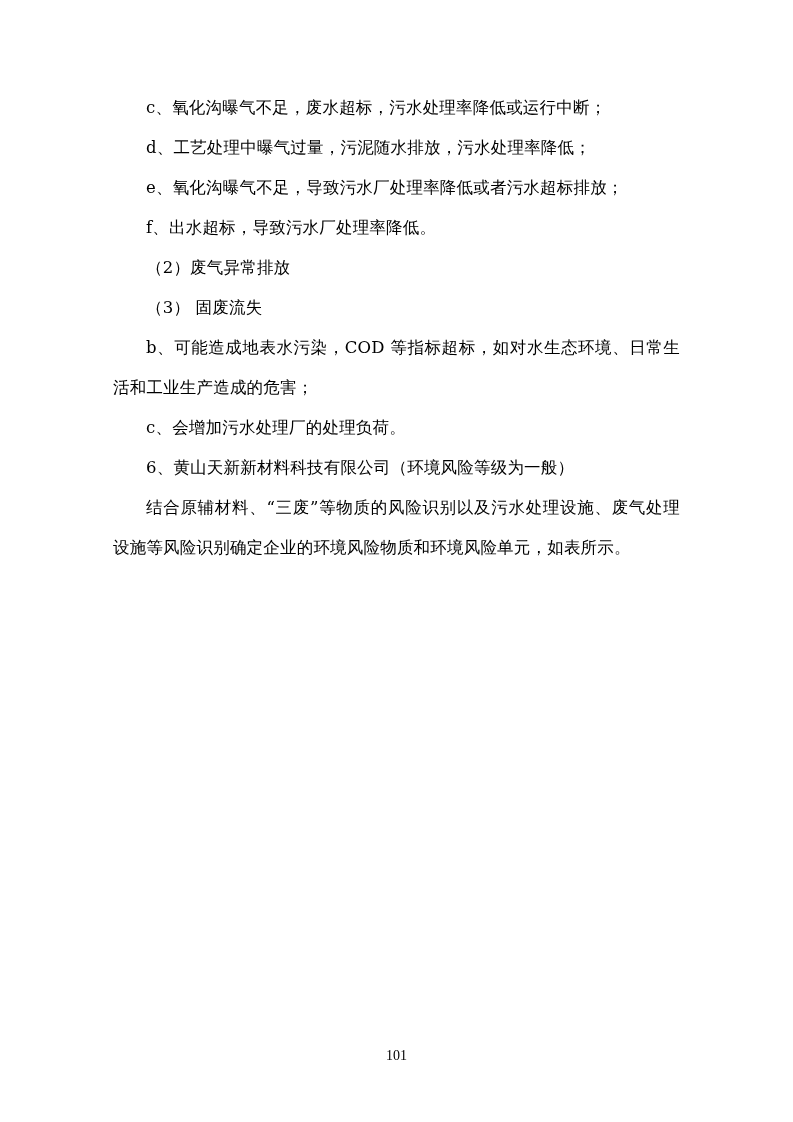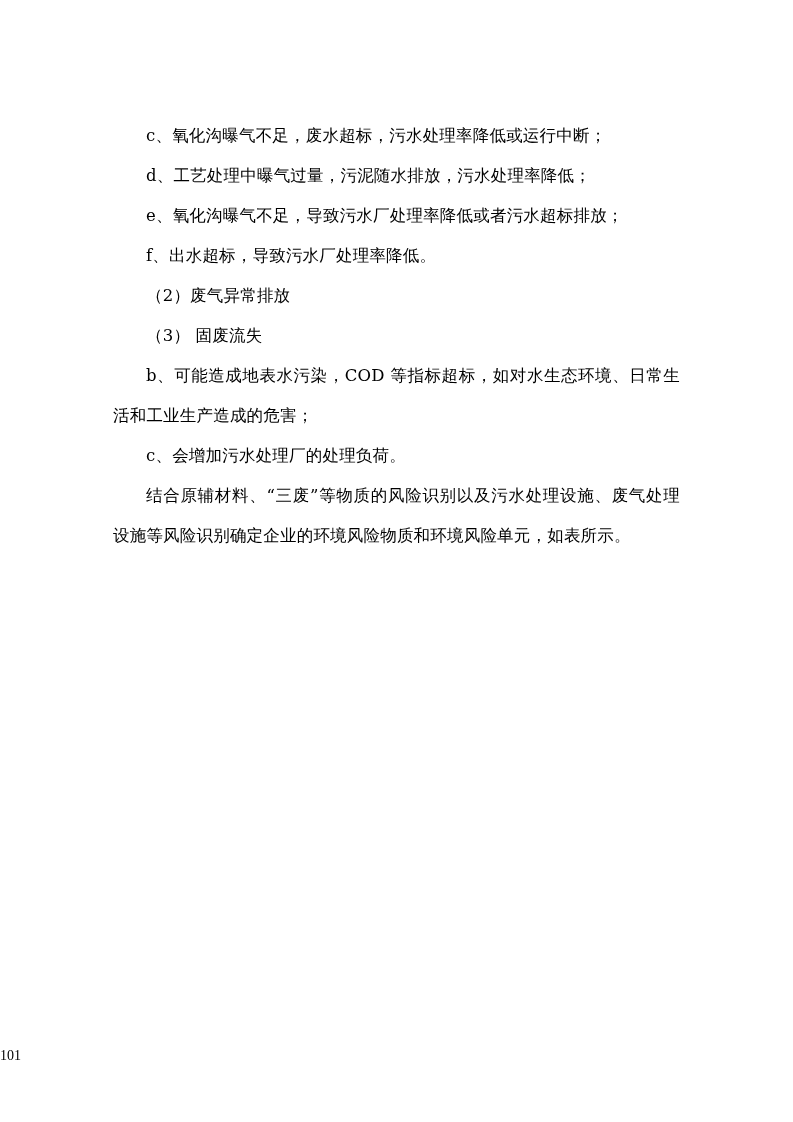--- a/index.html
+++ b/index.html
@@ -11,21 +11,21 @@
     width: 793px;
     height: 1122px;
     font-family: "DejaVu Serif", "Liberation Serif", serif;
     color: #000000;
   }
   .page {
     position: relative;
     width: 793px;
     height: 1122px;
     box-sizing: border-box;
-    padding: 116px 113px 60px 113px;
+    padding: 88px 113px 60px 113px;
     background: #ffffff;
     overflow: hidden;
   }
   .body-text {
     font-size: 16.5px;
     line-height: 40px;
     text-align: justify;
     text-justify: inter-ideograph;
     letter-spacing: 0.2px;
   }
@@ -38,37 +38,39 @@
     text-justify: inter-ideograph;
   }
   .para.nowrap-short {
     text-align: left;
   }
   .footer {
     position: absolute;
     left: 0;
     right: 0;
     bottom: 58px;
+    text-align: center;
     font-family: "Liberation Serif", "DejaVu Serif", serif;
     font-size: 14px;
     color: #000000;
   }
 </style>
 </head>
 <body>
 
 <div class="page">
 
   <div class="body-text">
     <p class="para nowrap-short">c、氧化沟曝气不足，废水超标，污水处理率降低或运行中断；</p>
     <p class="para nowrap-short">d、工艺处理中曝气过量，污泥随水排放，污水处理率降低；</p>
     <p class="para">e、氧化沟曝气不足，导致污水厂处理率降低或者污水超标排放；</p>
     <p class="para nowrap-short">f、出水超标，导致污水厂处理率降低。</p>
     <p class="para nowrap-short">（2）废气异常排放</p>
     <p class="para nowrap-short">（3） 固废流失</p>
     <p class="para">b、可能造成地表水污染，COD 等指标超标，如对水生态环境、日常生活和工业生产造成的危害；</p>
     <p class="para nowrap-short">c、会增加污水处理厂的处理负荷。</p>
+    <p class="para nowrap-short">6、黄山天新新材料科技有限公司（环境风险等级为一般）</p>
     <p class="para">结合原辅材料、“三废”等物质的风险识别以及污水处理设施、废气处理设施等风险识别确定企业的环境风险物质和环境风险单元，如表所示。</p>
   </div>
 
   <div class="footer">101</div>
 
 </div>
 
 </body></html>

